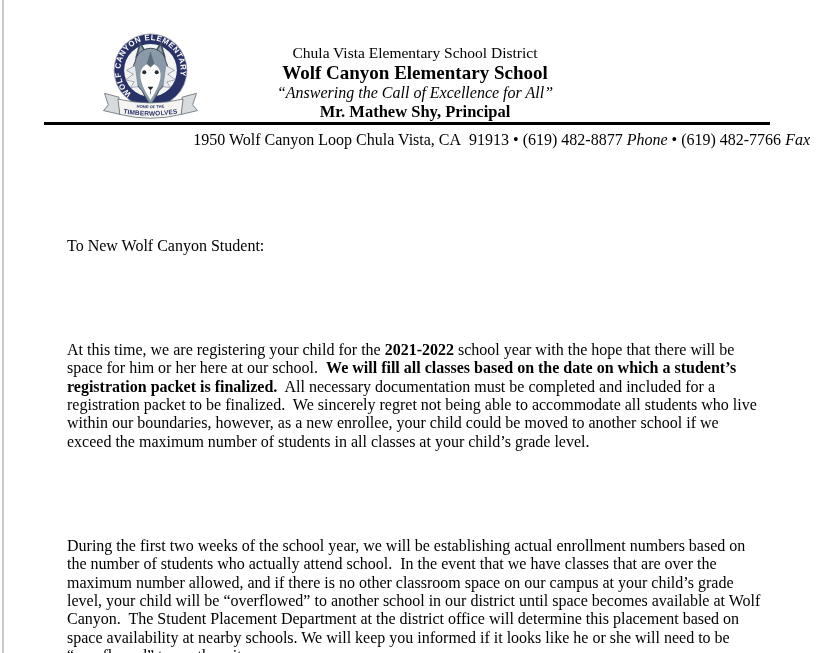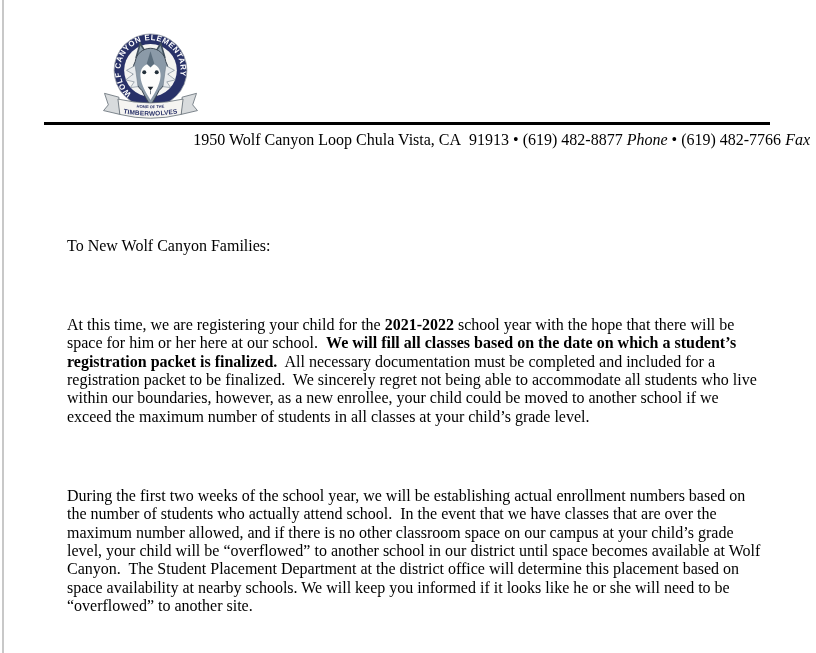--- a/index.html
+++ b/index.html
@@ -19,21 +19,21 @@
   .principal { font-size:16.5px; line-height:19px; font-weight:bold; }
   .rule { position:absolute; left:44px; right:46px; top:122px; height:3px; }
   .address { position:absolute; left:20px; right:6px; top:130px; text-align:right;
              font-size:16px; line-height:19px; white-space:pre-wrap; }
   .address .it { font-style:italic; }
 
   
   .content { position:absolute; left:67px; top:200px; width:694px;
              font-size:16px; line-height:18.33px; white-space:pre-wrap; }
   .b { font-weight:bold; }
-  .gap1 { margin-top:6px; }
+  .gap1 { margin-top:31px; }
 </style>
 </head>
 <body>
 
 <div class="letter">
 
   <div class="page-edge" style="background: rgb(200, 200, 200);"></div>
 
   <svg class="logo" width="117" height="92" viewBox="0 0 122 96">
     <g>
@@ -67,27 +67,33 @@
       <path id="bt2" d="M 31,84.5 Q 61,90 91,84.5" fill="none"></path>
       <text font-size="4.2" font-weight="bold" text-anchor="middle" font-family="Liberation Sans, DejaVu Sans, sans-serif" fill="#283168">
         <textPath href="#bt1" startOffset="50%">HOME OF THE</textPath>
       </text>
       <text font-size="6.8" font-weight="bold" text-anchor="middle" font-family="Liberation Sans, DejaVu Sans, sans-serif" letter-spacing="0.2" fill="#283168">
         <textPath href="#bt2" startOffset="50%">TIMBERWOLVES</textPath>
       </text>
     </g>
   </svg>
 
+  <div class="header-text">
+    <div class="district">Chula Vista Elementary School District</div>
+    <div class="school">Wolf Canyon Elementary School</div>
+    <div class="motto">“Answering the Call of Excellence for All”</div>
+    <div class="principal">Mr. Mathew Shy, Principal</div>
+  </div>
 
   <div class="rule" style="background: rgb(0, 0, 0);"></div>
 
   <div class="address"><span>1950 Wolf Canyon Loop Chula Vista, CA&nbsp; 91913 • (619) 482-8877 </span><span class="it">Phone</span><span> • (619) 482-7766 </span><span class="it">Fax</span></div>
 
   <div class="content">
-    <div>To New Wolf Canyon Families:</div>
+    <div>To New Wolf Canyon Student:</div>
 
     <div class="gap1"><span>At this time, we are registering your child for the </span><span class="b">2021-2022</span><span> school year with the hope that there will be space for him or her here at our school.  </span><span class="b">We will fill all classes based on the date on which a student’s registration packet is finalized.</span><span>  All necessary documentation must be completed and included for a registration packet to be finalized.  We sincerely regret not being able to accommodate all students who live within our boundaries, however, as a new enrollee, your child could be moved to another school if we exceed the maximum number of students in all classes at your child’s grade level.</span></div>
 
     <div class="gap1">During the first two weeks of the school year, we will be establishing actual enrollment numbers based on the number of students who actually attend school.  In the event that we have classes that are over the maximum number allowed, and if there is no other classroom space on our campus at your child’s grade level, your child will be “overflowed” to another school in our district until space becomes available at Wolf Canyon.  The Student Placement Department at the district office will determine this placement based on space availability at nearby schools. We will keep you informed if it looks like he or she will need to be “overflowed” to another site.</div>
 
     
 
     
   </div>
 

